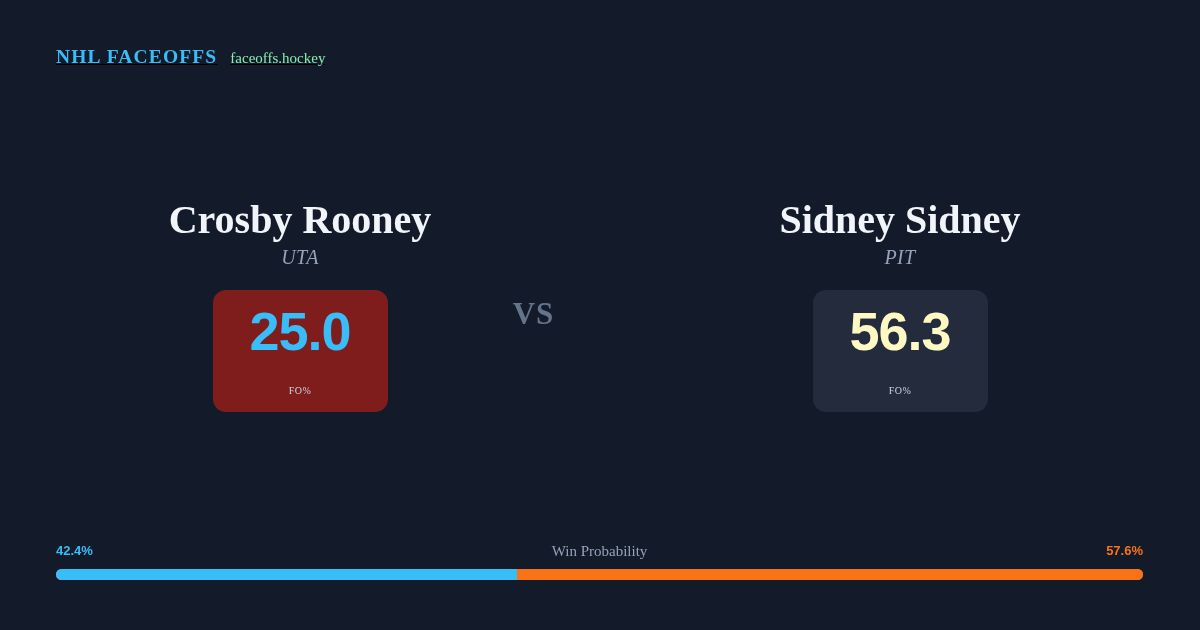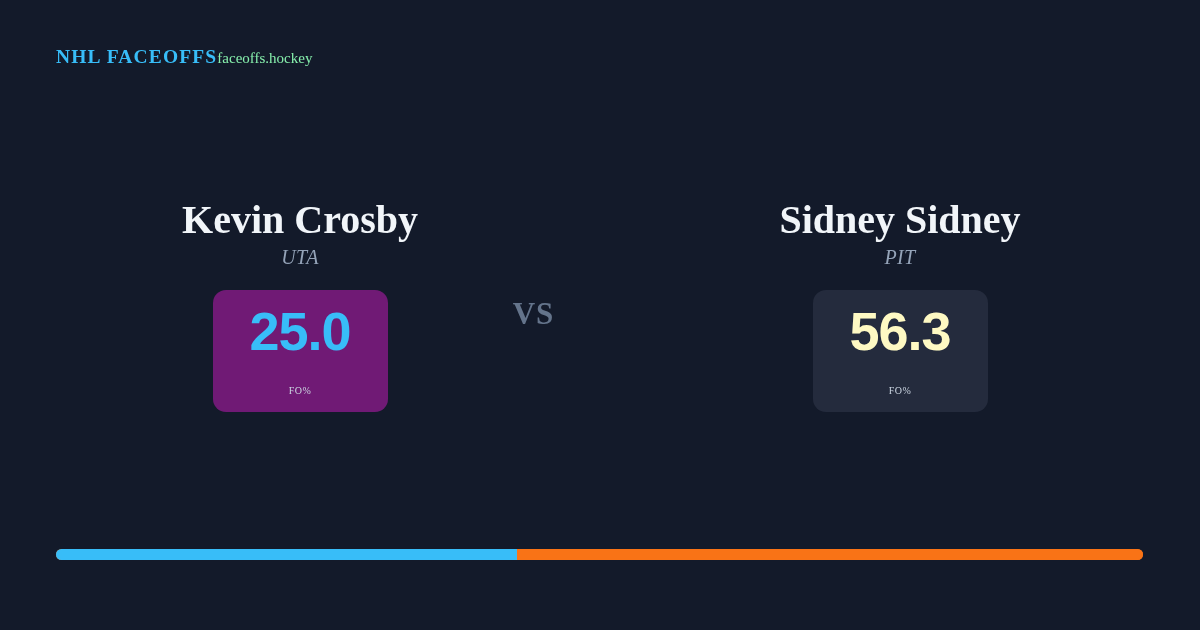--- a/index.html
+++ b/index.html
@@ -17,20 +17,22 @@
     position: relative;
   }
 
   
   .brand-bar {
     position: absolute;
     left: 56px;
     top: 46px;
     display: flex;
     align-items: baseline;
+    gap: 13px;
+    text-decoration: underline;
   }
   .brand-title {
     font-family: "Liberation Serif", serif;
     font-weight: bold;
     font-size: 19.5px;
     letter-spacing: 1.15px;
     color: #38bdf8;
     white-space: nowrap;
   }
   .brand-domain {
@@ -184,39 +186,44 @@
 <body style="background: rgb(19, 26, 42);">
 
 <div class="brand-bar">
   <span class="brand-title" style="color: rgb(56, 189, 248);">NHL FACEOFFS</span>
   <span class="brand-domain" style="color: #86efac;">faceoffs.hockey</span>
 </div>
 
 <div class="matchup">
 
   <div class="player player-left">
-    <div class="player-name" style="color: rgb(241, 245, 249);">Kevin Crosby</div>
+    <div class="player-name" style="color: rgb(241, 245, 249);">Crosby Rooney</div>
     <div class="player-team" style="color: rgb(148, 163, 184);">UTA</div>
-    <div class="stat-box" style="background: #701a75; justify-content: center;">
+    <div class="stat-box" style="background: #7f1d1d; justify-content: center;">
       <div class="stat-value" style="color: rgb(56, 189, 248);">25.0</div>
       <div class="stat-label">FO%</div>
     </div>
   </div>
 
   <div class="vs-badge">VS</div>
 
   <div class="player player-right">
     <div class="player-name" style="color: rgb(241, 245, 249);">Sidney Sidney</div>
     <div class="player-team" style="color: rgb(148, 163, 184);">PIT</div>
     <div class="stat-box" style="background: rgb(36, 43, 61);">
       <div class="stat-value" style="color: #fef9c3;">56.3</div>
       <div class="stat-label">FO%</div>
     </div>
   </div>
 
 </div>
 
 <div class="winprob">
+  <div class="winprob-labels">
+    <span class="winprob-left-pct" style="color: rgb(56, 189, 248);">42.4%</span>
+    <span class="winprob-caption">Win Probability</span>
+    <span class="winprob-right-pct" style="color: rgb(249, 115, 22);">57.6%</span>
+  </div>
   <div class="winprob-track" style="background: rgb(249, 115, 22);">
     <div class="winprob-fill-left" style="width: 42.4%; background: rgb(56, 189, 248);"></div>
     <div class="winprob-fill-right" style="background: rgb(249, 115, 22);"></div>
   </div>
 </div>
 
 </body></html>

